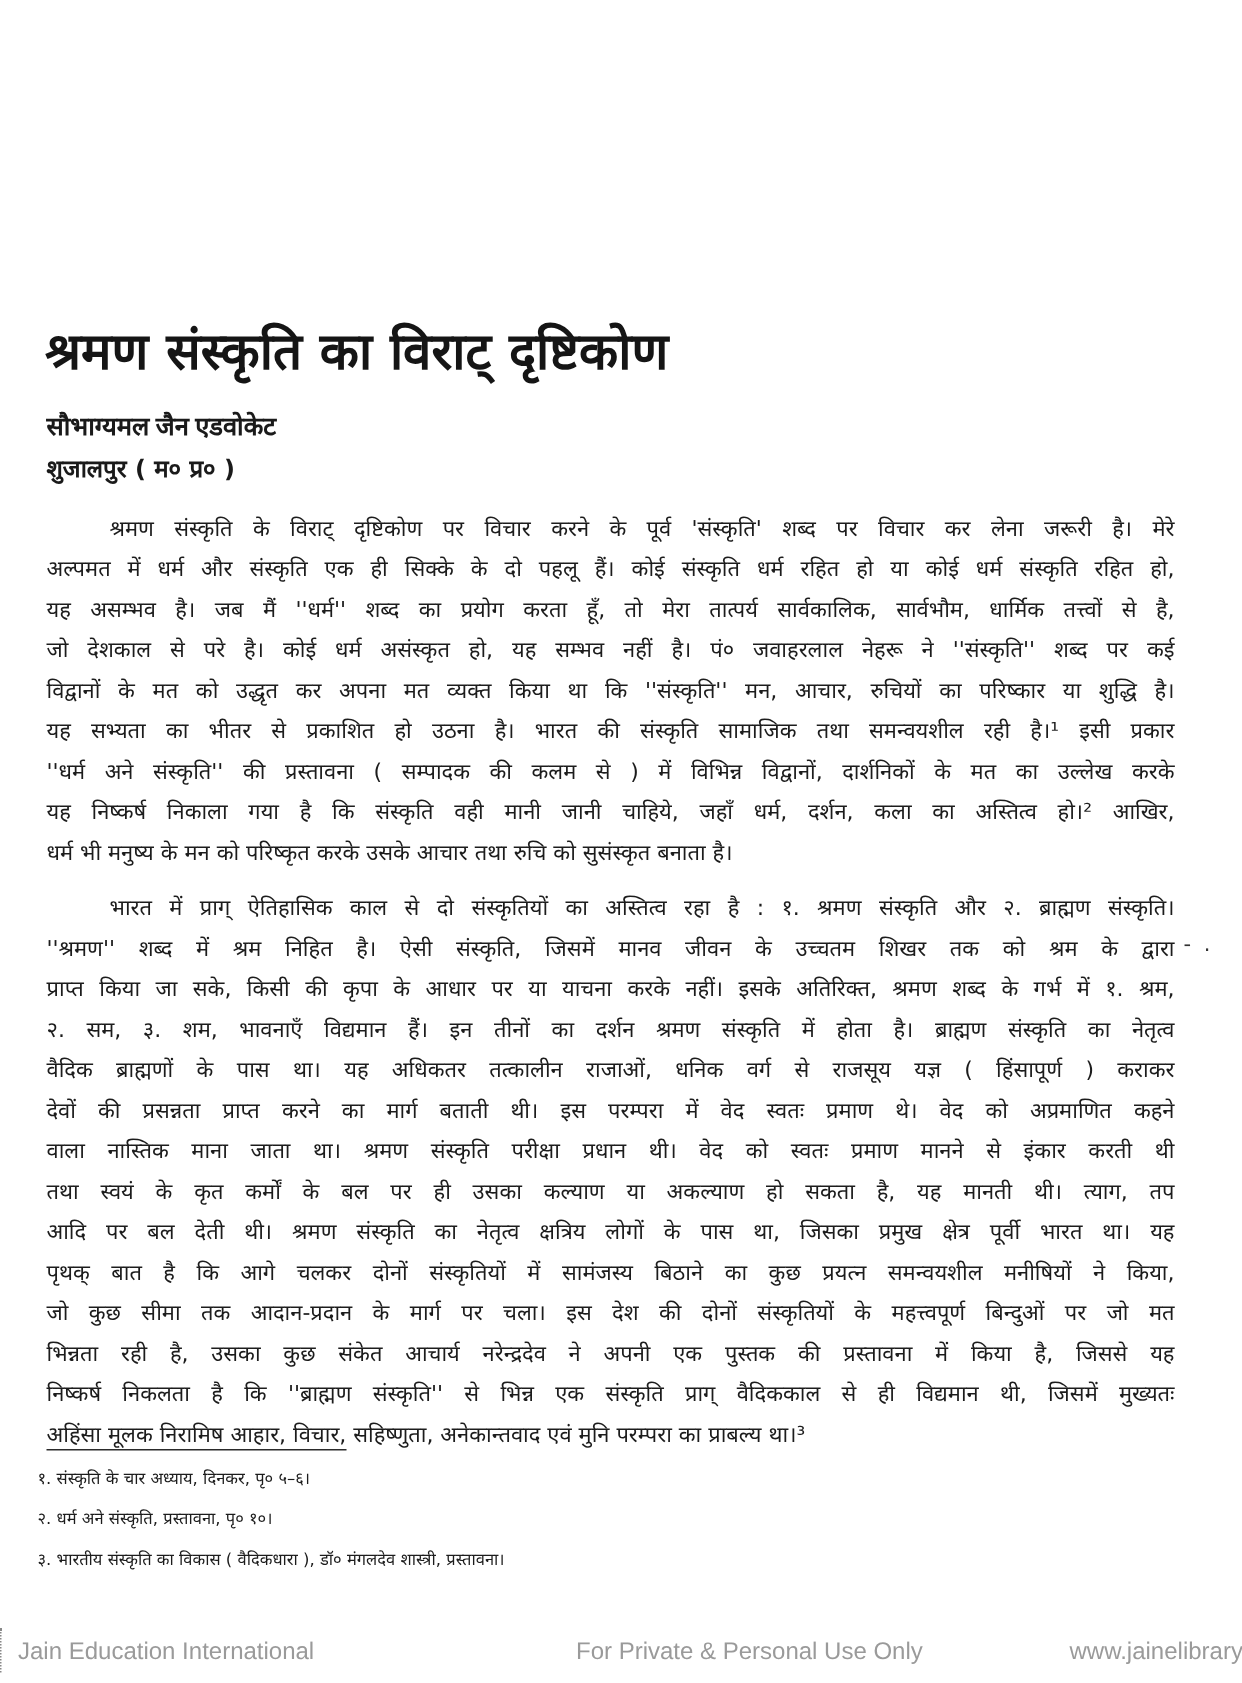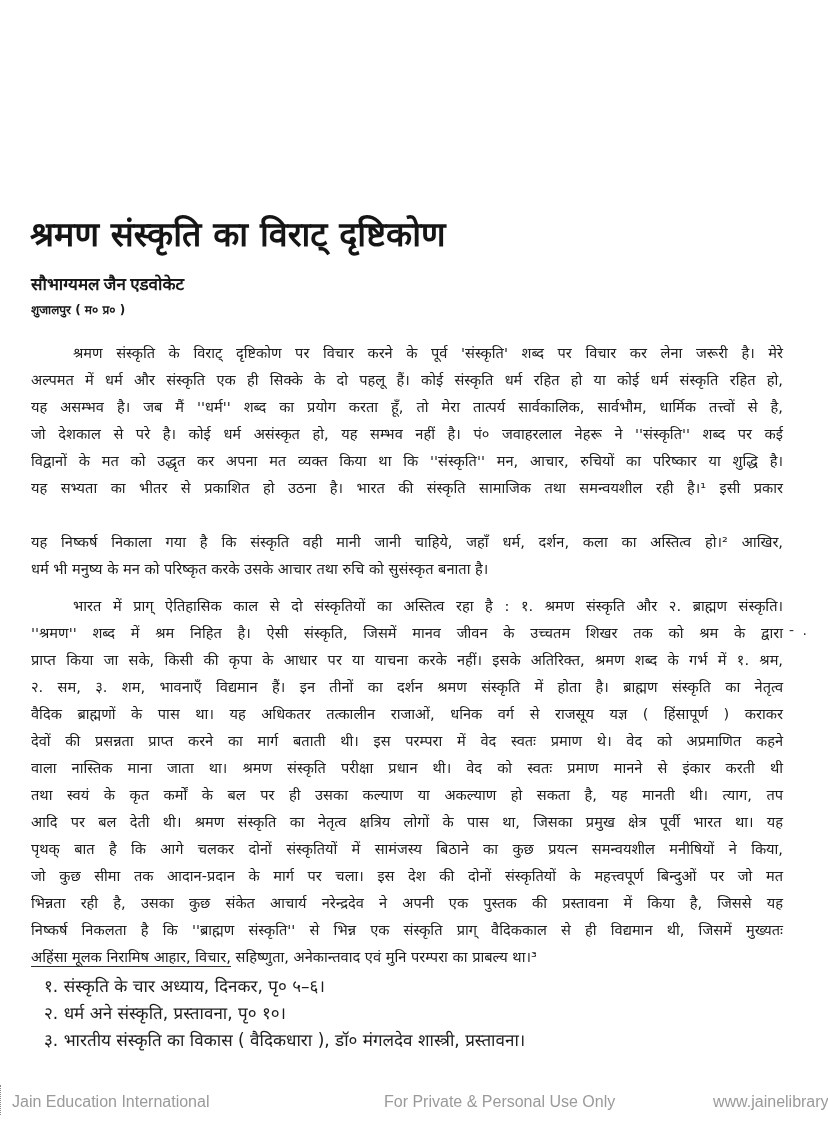--- a/index.html
+++ b/index.html
@@ -9,34 +9,34 @@
     }
     .page { position: absolute; left: 0; top: 0; width: 828px; height: 904px; }
     .title {
       position: absolute; left: 30px; top: 210px; font-size: 34px; font-weight: bold;
       letter-spacing: 0px; color: #151515; white-space: nowrap;
     }
     .author {
       position: absolute; left: 31px; top: 272px; font-size: 17px; font-weight: bold; white-space: nowrap; font-family: Liberation Serif, serif;
     }
     .place {
-      position: absolute; left: 31px; top: 301px; font-size: 12px; font-weight: bold; white-space: nowrap;
+      position: absolute; left: 31px; top: 301px; font-size: 16px; font-weight: bold; white-space: nowrap;
     }
     .line {
       position: absolute; left: 31px; width: 752px; font-size: 14.6px; line-height: 20px;
       white-space: nowrap; overflow: visible; text-align-last: justify; text-align: justify;
       color: #1c1c1c;
     }
     .line.indent { left: 73px; width: 710px; }
     .line.last { text-align-last: left; }
     .fn-rule {
       position: absolute; left: 31px; top: 966px; width: 200px; height: 0; border-top: 1.5px solid #2a2a2a;
     }
     .fn {
-      position: absolute; left: 44px; font-size: 17px; line-height: 20px; white-space: nowrap; color: #1c1c1c;
+      position: absolute; left: 25px; font-size: 11px; line-height: 20px; white-space: nowrap; color: #1c1c1c;
     }
     .margin-mark {
       position: absolute; left: 789px; top: 622px; font-size: 14px; color: #333; letter-spacing: 2px;
     }
     .footer {
       position: absolute; top: 1093px; font-family: "Liberation Sans", sans-serif; font-size: 16px; color: #9a9a9a; white-space: nowrap;
     }
     .footer.left { left: 12px; }
     .footer.center { left: 344px; margin-left: 40px; }
     .footer.right { left: 713px; }
@@ -53,20 +53,21 @@
   <div class="title">श्रमण संस्कृति का विराट् दृष्टिकोण</div>
   <div class="author">सौभाग्यमल जैन एडवोकेट</div>
   <div class="place">शुजालपुर ( म० प्र० )</div>
 
   <div class="line" style="top:370px">अल्पमत में धर्म और संस्कृति एक ही सिक्के के दो पहलू हैं।  कोई संस्कृति धर्म रहित हो या कोई धर्म संस्कृति रहित हो,</div>
   <div class="line indent" style="top:343px">श्रमण संस्कृति के विराट् दृष्टिकोण पर विचार करने के पूर्व  'संस्कृति' शब्द पर विचार कर लेना जरूरी है। मेरे</div>
   <div class="line" style="top:397px">यह असम्भव है।  जब मैं ''धर्म'' शब्द का प्रयोग करता हूँ, तो मेरा तात्पर्य सार्वकालिक, सार्वभौम, धार्मिक तत्त्वों से है,</div>
   <div class="line" style="top:424px">जो देशकाल से परे है।  कोई धर्म असंस्कृत हो,  यह सम्भव नहीं है।  पं० जवाहरलाल नेहरू ने ''संस्कृति'' शब्द पर कई</div>
   <div class="line" style="top:451px">विद्वानों के मत को उद्धृत कर अपना मत व्यक्त किया था कि ''संस्कृति'' मन, आचार, रुचियों का परिष्कार या शुद्धि है।</div>
   <div class="line" style="top:478px">यह सभ्यता का भीतर से प्रकाशित हो उठना है। भारत की संस्कृति सामाजिक तथा समन्वयशील रही है।¹  इसी प्रकार</div>
+  <div class="line" style="top:505px">''धर्म अने संस्कृति'' की प्रस्तावना ( सम्पादक की कलम से ) में  विभिन्न विद्वानों, दार्शनिकों के  मत का  उल्लेख करके</div>
   <div class="line" style="top:532px">यह निष्कर्ष निकाला गया है कि संस्कृति वही मानी जानी चाहिये, जहाँ धर्म, दर्शन,  कला का अस्तित्व हो।²  आखिर,</div>
   <div class="line last" style="top:559px">धर्म भी मनुष्य के मन को परिष्कृत करके उसके आचार तथा रुचि को सुसंस्कृत बनाता है।</div>
 
   <div class="line indent" style="top:596px">भारत में प्राग् ऐतिहासिक काल से दो संस्कृतियों का अस्तित्व रहा है : १. श्रमण संस्कृति और २. ब्राह्मण संस्कृति।</div>
   <div class="line" style="top:623px">''श्रमण''  शब्द में  श्रम  निहित  है।  ऐसी संस्कृति,  जिसमें मानव जीवन के  उच्चतम  शिखर तक को श्रम के  द्वारा</div>
   <div class="line" style="top:650px">प्राप्त किया जा सके, किसी की कृपा के आधार पर या याचना करके नहीं। इसके अतिरिक्त, श्रमण शब्द के गर्भ में १. श्रम,</div>
   <div class="line" style="top:677px">२. सम,  ३. शम, भावनाएँ विद्यमान हैं।  इन  तीनों का दर्शन श्रमण संस्कृति में होता है।  ब्राह्मण संस्कृति का  नेतृत्व</div>
   <div class="line" style="top:704px">वैदिक  ब्राह्मणों के  पास  था।  यह अधिकतर तत्कालीन  राजाओं,  धनिक वर्ग से  राजसूय यज्ञ ( हिंसापूर्ण ) कराकर</div>
   <div class="line" style="top:731px">देवों की  प्रसन्नता प्राप्त करने का मार्ग बताती थी।  इस परम्परा में वेद स्वतः  प्रमाण  थे।  वेद को  अप्रमाणित कहने</div>
   <div class="line" style="top:758px">वाला  नास्तिक माना जाता था।  श्रमण संस्कृति परीक्षा प्रधान थी।  वेद को  स्वतः प्रमाण मानने से  इंकार करती थी</div>

